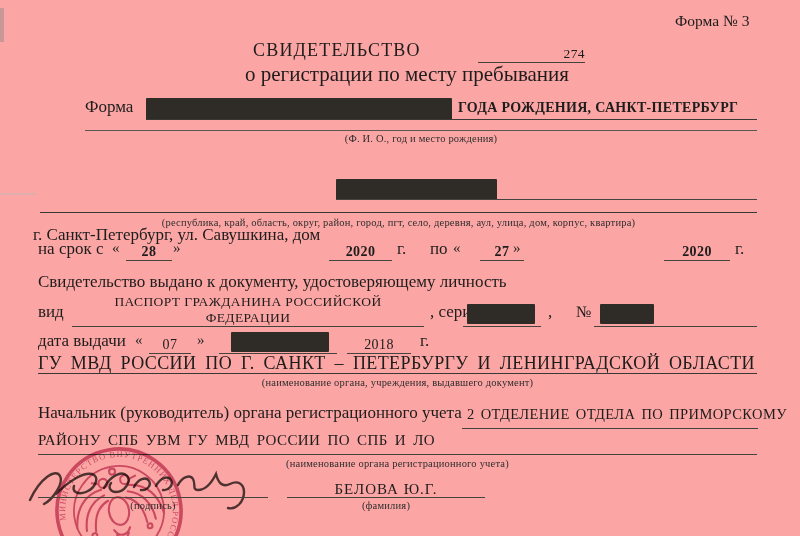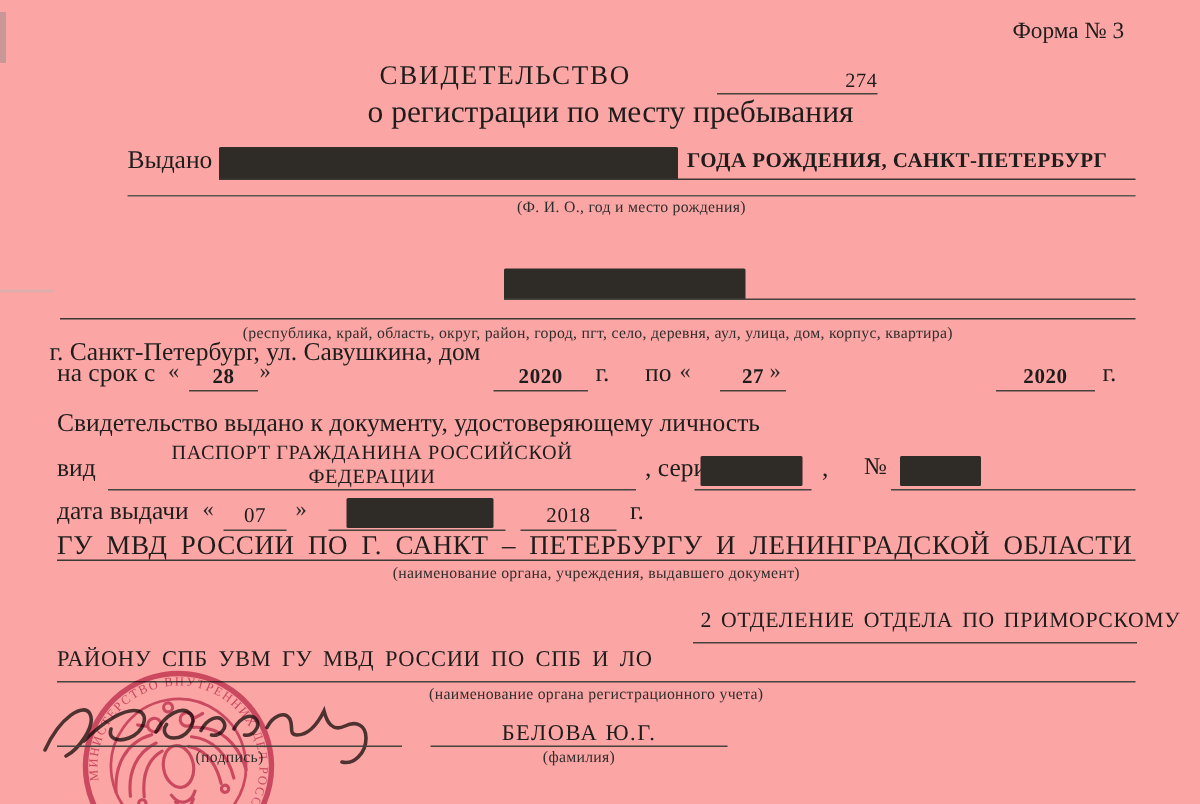--- a/index.html
+++ b/index.html
@@ -37,21 +37,21 @@
   <div class="abs" style="left:0;top:193px;width:36px;height:2px;background:#c9b4ad;opacity:.6;"></div>
 
   <div class="abs" style="left:675px;top:12px;font-size:15.5px;">Форма № 3</div>
 
   <div class="abs" style="left:253px;top:40px;font-size:18px;letter-spacing:1.2px;">СВИДЕТЕЛЬСТВО</div>
   <div class="fillbox normal" style="left:478px;top:42px;width:99px;height:20px;font-size:13.5px;justify-content:flex-end;padding-left:8px;">
     <span>274</span>
   </div>
   <div class="abs" style="left:245px;top:62px;font-size:21px;">о регистрации по месту пребывания</div>
 
-  <div class="abs t17" style="left:85px;top:97px;">Выдано</div>
+  <div class="abs t17" style="left:85px;top:97px;">Форма</div>
   <div class="redact" style="left:146px;top:98px;width:306px;height:22px;"></div>
   <div class="abs" style="left:458px;top:100px;font-size:14px;font-weight:bold;letter-spacing:.3px;">ГОДА РОЖДЕНИЯ, САНКТ-ПЕТЕРБУРГ</div>
   <div class="rule-heavy" style="left:146px;top:119px;width:611px;"></div>
 
   <div class="rule-light" style="left:85px;top:130px;width:672px;"></div>
   <div class="abs cap" style="left:85px;top:133px;width:672px;">(Ф. И. О., год и место рождения)</div>
 
   <div class="abs t17" style="left:33px;top:177px;margin-top:48px;">г. Санкт-Петербург, ул. Савушкина, дом</div>
   <div class="redact" style="left:336px;top:179px;width:161px;height:21px;"></div>
   <div class="rule" style="left:336px;top:199px;width:421px;"></div>
@@ -104,20 +104,21 @@
   <div class="redact" style="left:231px;top:332px;width:98px;height:20px;"></div>
   <div class="fillbox normal" style="left:347px;top:330px;width:64px;height:23px;">
       <span>2018</span>
     </div>
   <div class="abs t17" style="left:420px;top:331px;">г.</div>
 
   <div class="abs capsline" style="left:38px;top:353px;font-size:18px;word-spacing:4px;">ГУ МВД РОССИИ ПО Г. САНКТ – ПЕТЕРБУРГУ И ЛЕНИНГРАДСКОЙ ОБЛАСТИ</div>
   <div class="rule-heavy" style="left:38px;top:373px;width:719px;"></div>
   <div class="abs cap" style="left:38px;top:377px;width:719px;">(наименование органа, учреждения, выдавшего документ)</div>
 
+  <div class="abs t17" style="left:38px;top:403px;">Начальник (руководитель) органа регистрационного учета</div>
   <div class="abs capsline" style="left:467px;top:406px;font-size:14.5px;word-spacing:2px;">2 ОТДЕЛЕНИЕ ОТДЕЛА ПО ПРИМОРСКОМУ</div>
   <div class="rule" style="left:462px;top:428px;width:296px;"></div>
   <div class="abs capsline" style="left:38px;top:432px;font-size:15px;word-spacing:3px;">РАЙОНУ СПБ УВМ ГУ МВД РОССИИ ПО СПБ И ЛО</div>
   <div class="rule" style="left:38px;top:454px;width:719px;"></div>
   <div class="abs cap" style="left:38px;top:458px;width:719px;">(наименование органа регистрационного учета)</div>
 
   <svg class="abs stamp-svg" style="left:41px;top:433px;width:156px;height:156px;" viewBox="0 0 156 156">
     <g transform="rotate(-10 78 78)" fill="none" stroke="#c2527a" opacity="0.82">
       <circle cx="78" cy="78" r="62" stroke-width="3.6"></circle>
       <circle cx="78" cy="78" r="45" stroke-width="1.8"></circle>

